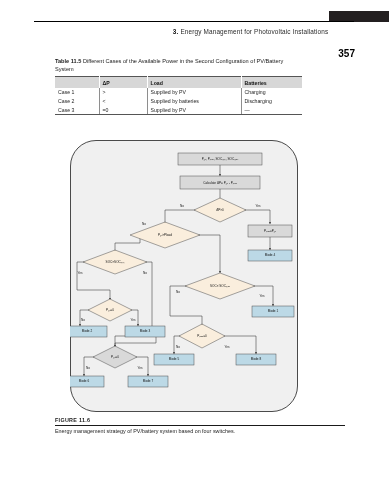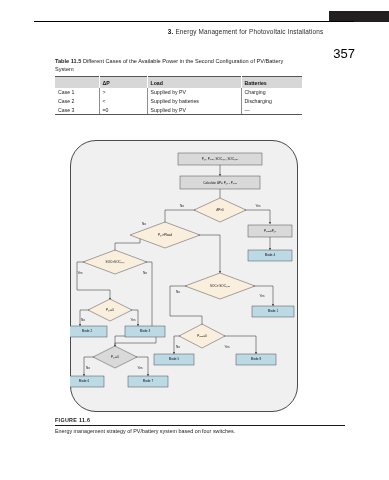--- a/index.html
+++ b/index.html
@@ -20,21 +20,21 @@
     position:absolute;right:0px;top:11px;width:60px;height:11px;background:#231f20;
   }
   .head-line{
     position:absolute;left:34px;top:25px;width:321px;height:13px;
     display:flex;align-items:center;justify-content:flex-end;gap:10px;
   }
   .head-title{
     font-size:6.4px;letter-spacing:.15px;color:#2b2b2b;white-space:nowrap;
   }
   .head-title b{font-weight:bold;color:#111;}
-  .head-folio{font-size:13px;font-weight:normal;color:#000;margin-top:44px;}
+  .head-folio{font-size:10px;font-weight:bold;color:#000;margin-top:44px;}
 
   
   .tbl-wrap{position:absolute;left:55px;top:57px;width:247px;}
   .tbl-caption{
     font-size:5.6px;line-height:8px;color:#1b1b1b;margin-bottom:3px;
   }
   .tbl-caption b{font-weight:bold;}
   table.t115{
     border-collapse:collapse;width:247px;table-layout:fixed;
     font-size:5.2px;color:#1f1f1f;

